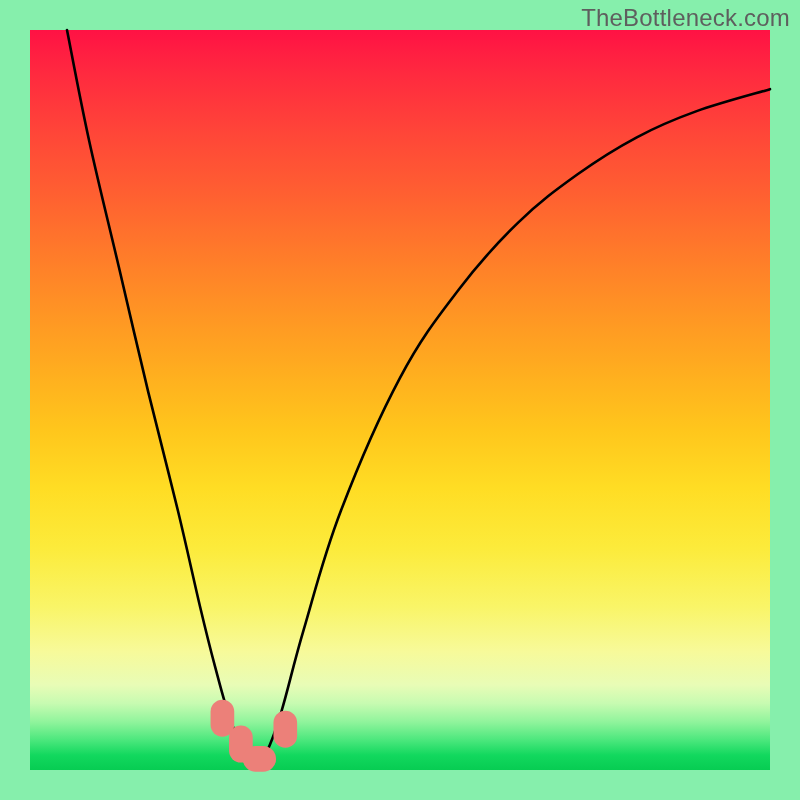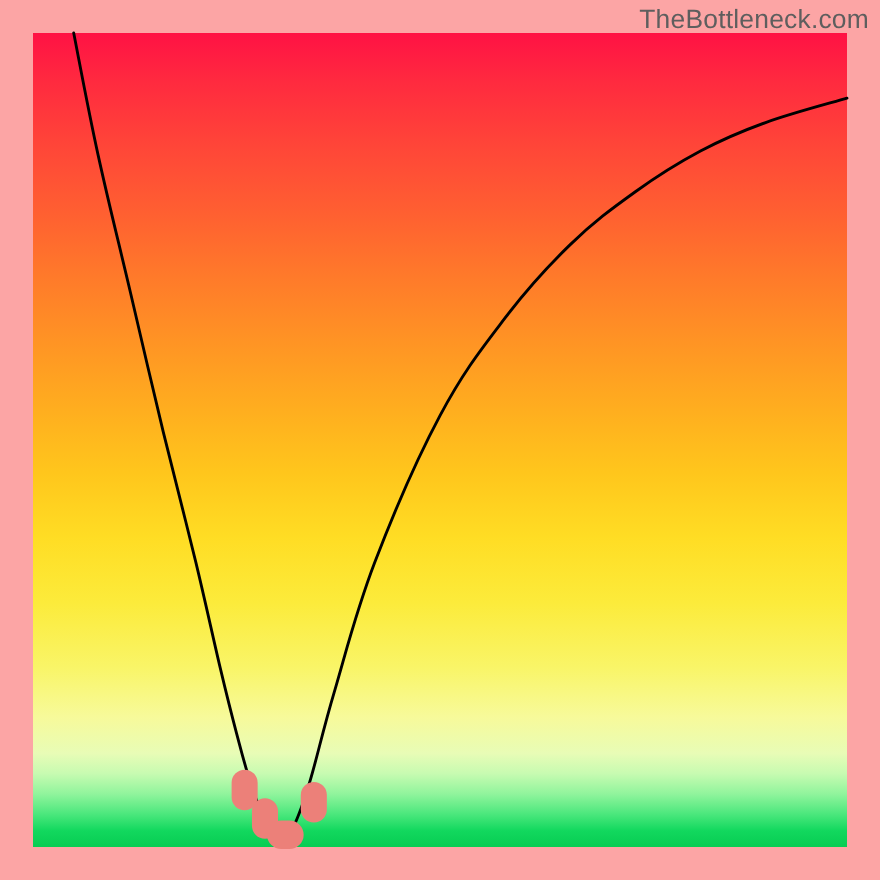--- a/index.html
+++ b/index.html
@@ -8,21 +8,21 @@
     width: 800px;
     height: 800px;
     background: #000;
     overflow: hidden;
     font-family: Arial, Helvetica, sans-serif;
   }
   .frame {
     position: relative;
     width: 800px;
     height: 800px;
-    background: #fca5a5;
+    background: #86efac;
   }
   .plot-area {
     position: absolute;
     left: 30px;
     top: 30px;
     width: 740px;
     height: 740px;
     background: linear-gradient(to bottom,
       #ff1244 0%,
       #ff2a3f 6%,

